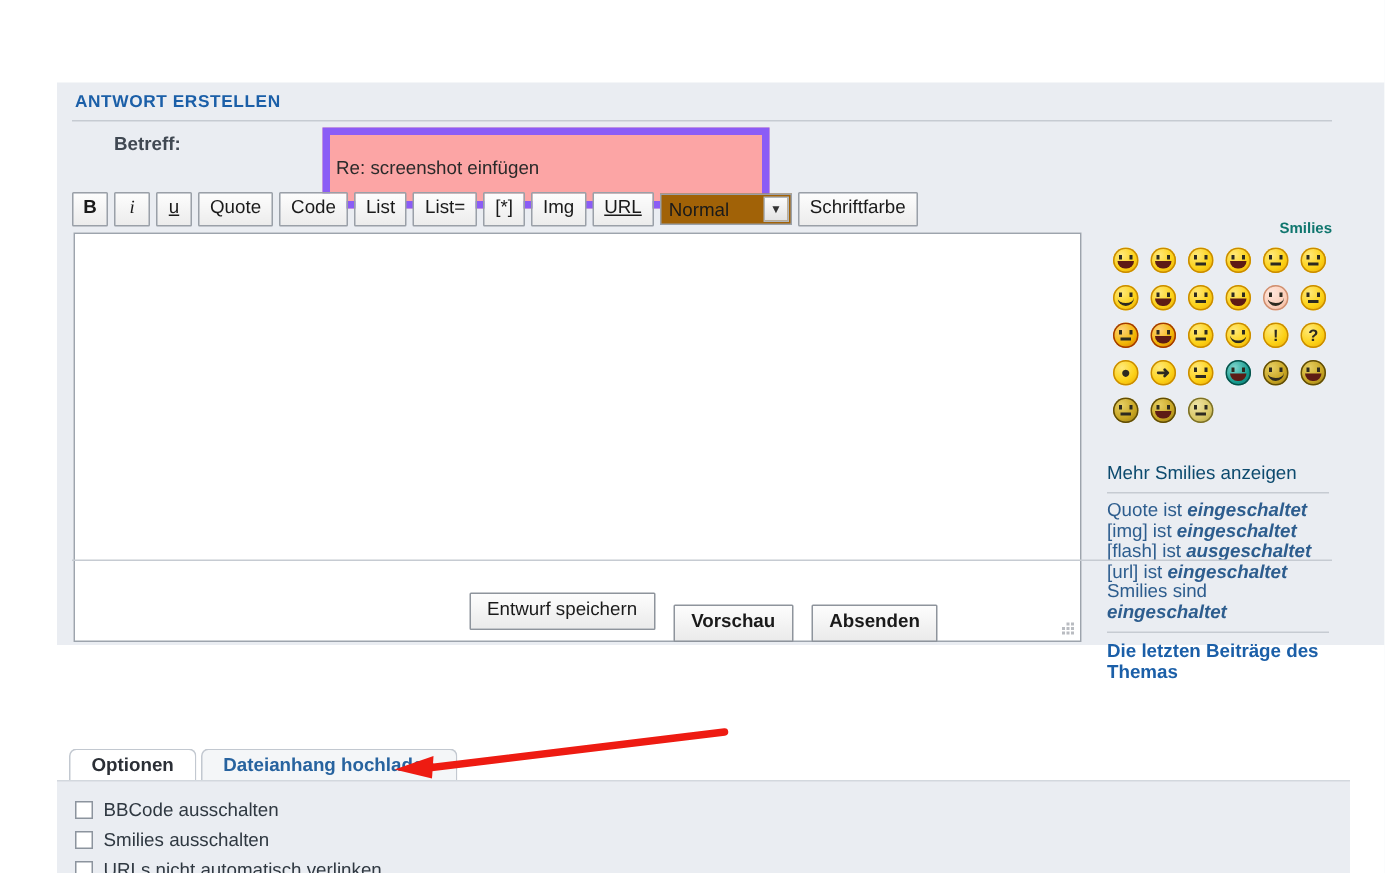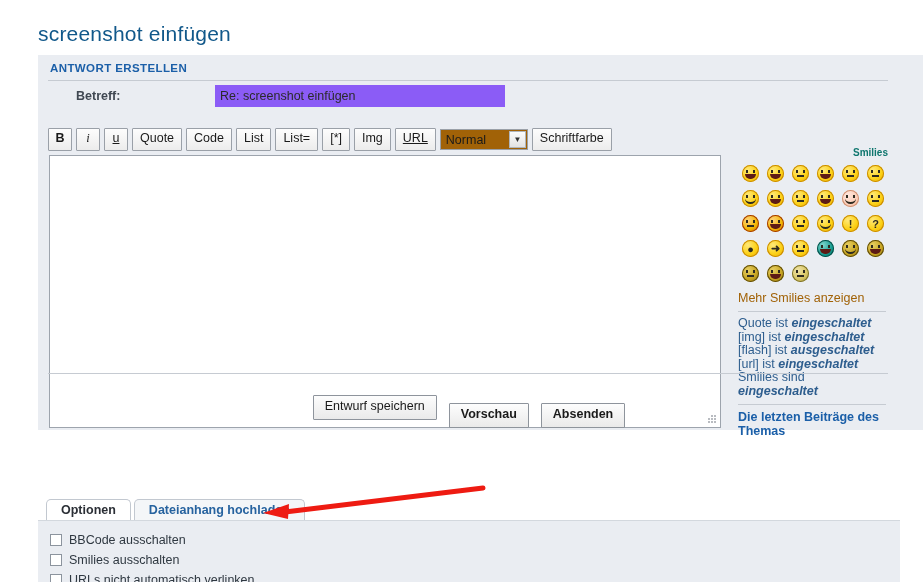--- a/index.html
+++ b/index.html
@@ -66,23 +66,23 @@
   }
   #subject-input {
     position: absolute;
     left: 177px;
     top: 30px;
     width: 280px;
     height: 16px;
     font-family: "Liberation Sans", sans-serif;
     font-size: 12.5px;
     color: #2a2a2a;
-    padding: 2px 4px;
-    border: 1px solid #8b5cf6;
-    background: #8b5cf6;
+    padding: 14px 4px;
+    border: 5px solid #8b5cf6;
+    background: #fca5a5;
     box-sizing: content-box;
   }
 
   
   #toolbar {
     position: absolute;
     left: 10px;
     top: 73px;
     display: flex;
     align-items: center;
@@ -217,23 +217,23 @@
     left: 5px; right: 5px;
   }
   .smiley .mouth.open {
     background: #5d1b15;
     border-bottom: none;
     border-radius: 0 0 9px 9px;
     bottom: 3px; height: 5px;
   }
 
   #more-smilies {
-    margin-top: 5px;
-    font-size: 12.5px;
-    color: #a16207;
+    margin-top: 22px;
+    font-size: 12.5px;
+    color: #0c4a6e;
     cursor: pointer;
   }
   #smilies-rule-1, #smilies-rule-2 {
     width: 148px;
     height: 1px;
     background: #c6cbd2;
     margin: 6px 0 5px 0;
   }
   #bbcode-status {
     font-size: 12.5px;
@@ -352,21 +352,20 @@
     height: 40px;
     pointer-events: none;
     z-index: 5;
   }
 </style>
 </head>
 <body>
 
 <div id="page">
 
-  <div id="page-title">screenshot einfügen</div>
 
   <div id="form-panel">
 
     <div id="section-heading">ANTWORT ERSTELLEN</div>
     <div id="section-rule"></div>
 
     <div id="subject-label" style="top:34px;">Betreff:</div>
     <input id="subject-input" type="text" value="Re: screenshot einfügen" style="">
 
     <div id="toolbar">

